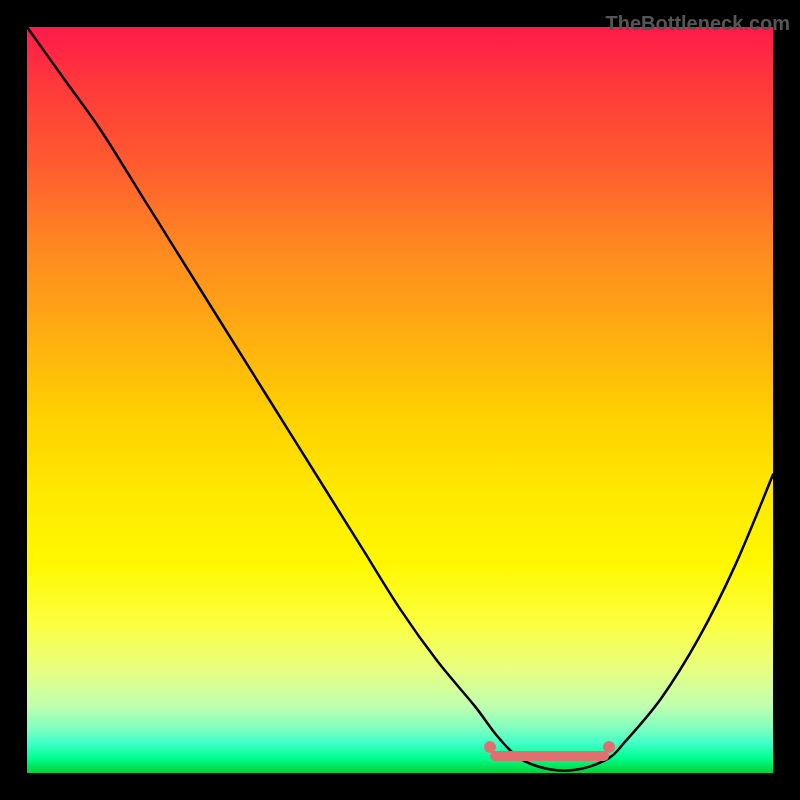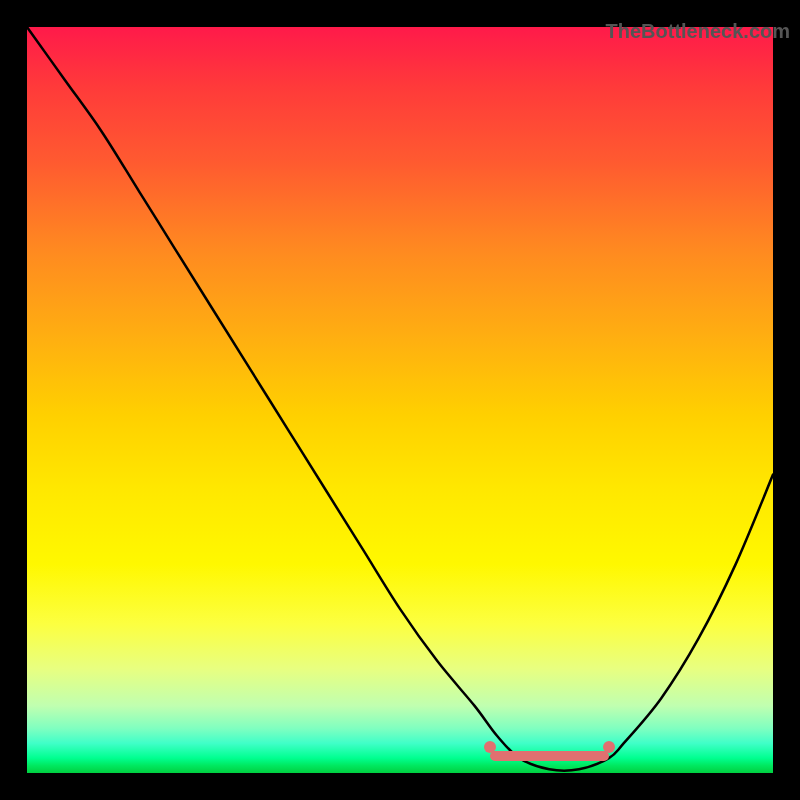--- a/index.html
+++ b/index.html
@@ -6,21 +6,21 @@
     margin: 0;
     padding: 0;
     width: 800px;
     height: 800px;
     background: #000;
     position: relative;
     font-family: Arial, sans-serif;
   }
   .watermark {
     position: absolute;
-    top: 20px;
+    top: 12px;
     right: 10px;
     color: #555;
     font-size: 20px;
     font-weight: bold;
     z-index: 10;
   }
   .plot-area {
     position: absolute;
     left: 27px;
     top: 27px;

